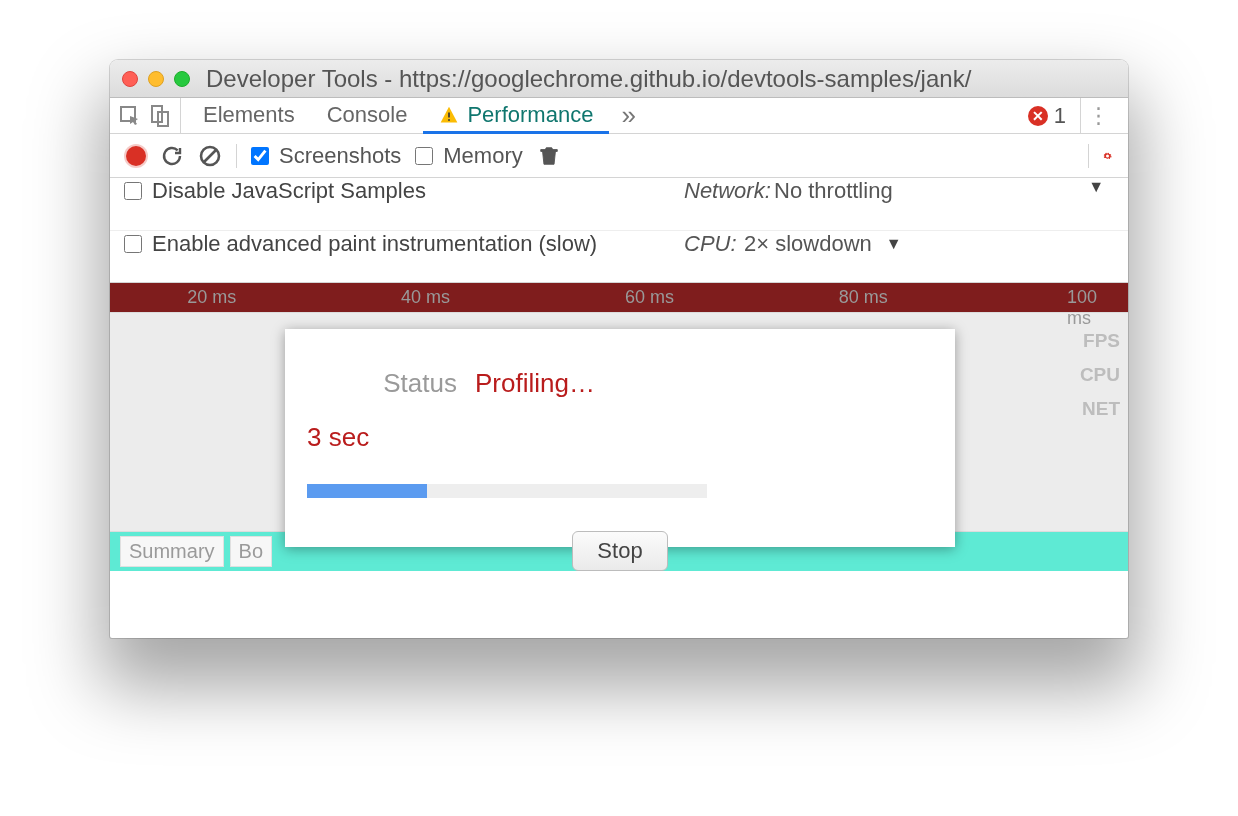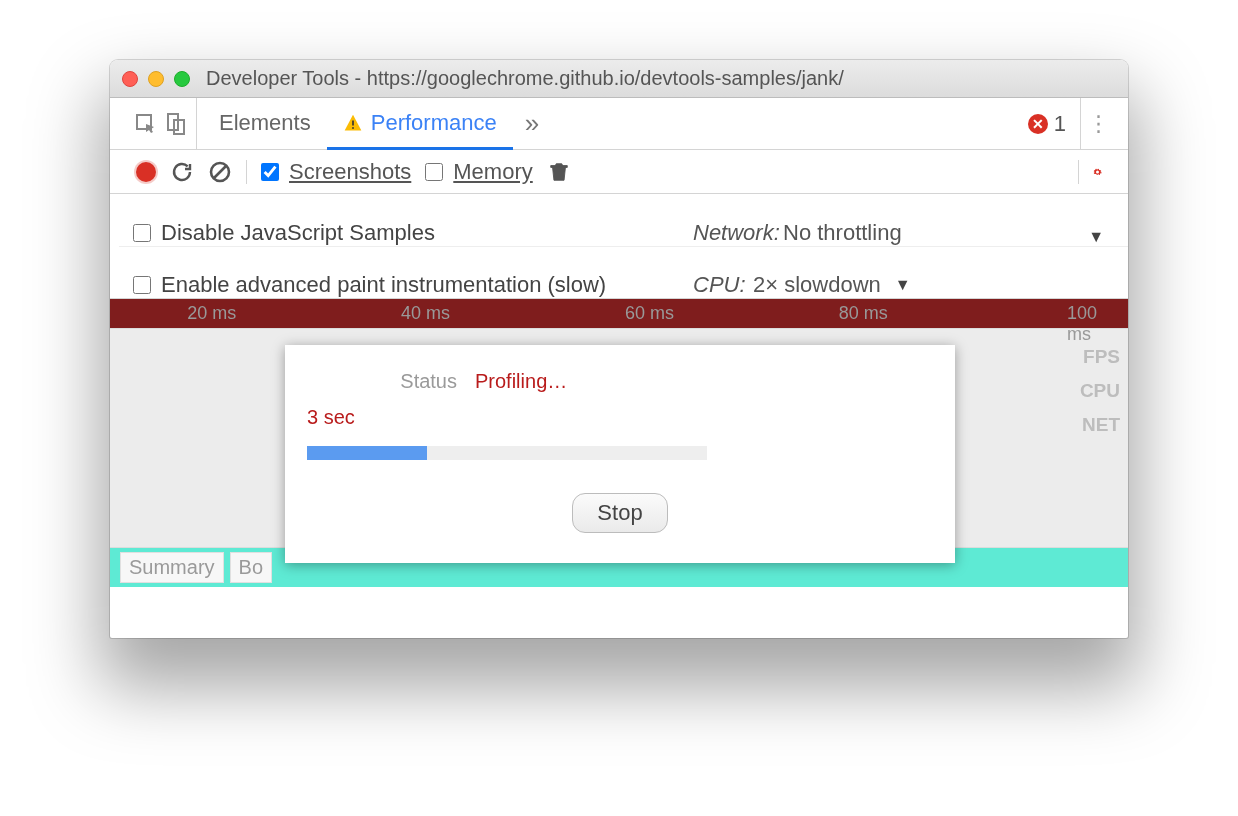--- a/index.html
+++ b/index.html
@@ -21,81 +21,80 @@
   }
 
   
   .titlebar {
     height: 38px;
     background: linear-gradient(#ececec, #dcdcdc);
     border-bottom: 1px solid #bcbcbc;
     display: flex; align-items: center;
     padding: 0 12px;
     gap: 10px;
-    font-size: 20px;
+    font-size: 24px;
     color: #555;
   }
   .traffic { display:flex; gap:10px; margin-right: 6px; }
   .tl { width:16px; height:16px; border-radius:50%; }
   .tl.red { background:#ff5f56; border:1px solid #e0443e; }
   .tl.yellow { background:#ffbd2e; border:1px solid #dea123; }
   .tl.green { background:#27c93f; border:1px solid #1dad2b; }
   .titlebar .title-text { flex:0 0 auto; }
 
   
   .tabbar {
-    height: 52px;
+    height: 36px;
     border-bottom: 1px solid #d4d4d4;
     display:flex; align-items:stretch;
-    padding: 0 12px 0 16px;
+    padding: 0 12px 0 0;
   }
   .pre-icons { display:flex; align-items:center; gap:6px; padding:0 8px; border-right:1px solid #d4d4d4; margin-right:6px;}
   .tab {
     padding: 0 16px;
     display:flex; align-items:center; gap:8px;
     font-size: 22px; color:#666;
     cursor: pointer;
     border-bottom: 2px solid transparent;
     margin-bottom: -1px;
   }
-  .tab.active { color:#3b82f6; border-bottom: 3px solid #1a73e8; }
+  .tab.active { color:#0f766e; border-bottom: 3px solid #1a73e8; }
   .overflow { display:flex; align-items:center; padding:0 12px; font-size:26px; color:#777; }
   .tab-spacer { flex:1; }
   .err-badge { display:flex; align-items:center; gap:6px; font-size:22px; color:#555; padding:0 8px; }
   .err-circle { width:20px; height:20px; background:#d93025; border-radius:50%; color:#fff; display:flex;align-items:center;justify-content:center; font-size:14px; font-weight:bold; }
   .kebab { width:36px; display:flex; align-items:center; justify-content:center; font-size:22px; color:#999; border-left:1px solid #d4d4d4; margin-left:6px;}
   .kebab span{ line-height: 6px; }
 
   
   .controls {
     height: 44px;
     border-bottom: 1px solid #d4d4d4;
     display:flex; align-items:center;
-    padding: 0 26px; gap:14px;
-    font-size: 22px; color:#555;text-decoration:underline;
+    padding: 0 16px; gap:14px;
+    font-size: 22px; color:#555;
   }
   .controls .sep { width:1px; height:24px; background:#d4d4d4; }
   .rec-dot { width:20px;height:20px;border-radius:50%; background:#d93025; box-shadow:0 0 0 2px rgba(217,48,37,0.25);}
   .icon { width:24px;height:24px; display:flex; align-items:center;justify-content:center; }
   .reload svg, .clear svg, .trash svg { stroke:#555; }
   .gear svg { fill:#d93025; }
   .gear { margin-left:auto; border-left:1px solid #d4d4d4; padding-left:14px;}
   .ck { display:flex; align-items:center; gap:10px; }
   .ck input[type=checkbox]{ width:18px;height:18px; }
 
   
   .settings {
     border-bottom: 1px solid #d4d4d4;
     font-size: 22px; color:#444;
   }
   .set-row {
-    display:flex; align-items:flex-end;
+    display:flex; align-items:flex-start;
     height: 52px;
     padding: 0 14px;
-    margin-left: 9px;
   }
   .set-row + .set-row { border-top: 1px solid #eee; }
   .set-row .ck { flex: 0 0 560px; }
   .set-row .lbl { width: 90px; color:#555;font-style:italic; }
   .set-row .val { display:flex; align-items:center; gap:14px; color:#555;}
   .set-row .caret { font-size:16px; color:#444; }
   .set-row.first .caret-far { margin-left:auto; margin-right:10px; font-size:16px; color:#444;}
 
   
   .timeline {
@@ -131,30 +130,30 @@
 
   
   .dialog {
     position:absolute;
     left: 175px; top: 46px;
     width: 670px; height: 218px;
     background:#fff;
     box-shadow: 0 2px 12px rgba(0,0,0,0.35);
     padding: 18px 22px 16px 22px;
   }
-  .dlg-row { display:flex; align-items:center; height: 36px; font-size:20px; }
+  .dlg-row { display:flex; align-items:center; height: 36px; font-size:26px;margin-top:18px; }
   .dlg-row .k { width:168px; text-align:right; color:#9a9a9a; padding-right:18px; }
   .dlg-row .v { color:#b91c1c; }
   .progress { flex:1; max-width:400px; height:14px; background:#eee; }
   .progress .fill { height:100%; width:30%; background:#5b9bf0; }
   .dlg-btn-row { text-align:center; margin-top:22px; }
   .stop-btn {
     font-size:22px; padding:6px 24px;
     background:linear-gradient(#fbfbfb,#eaeaea);
-    border:1px solid #bcbcbc; border-radius:13px;
+    border:1px solid #bcbcbc; border-radius:6px;
     color:#444;
   }
 
   svg { display:block; }
 </style>
 </head>
 <body>
 
 <div class="window-wrap">
 
@@ -177,20 +176,23 @@
       </span>
       <span class="icon">
         <svg width="24" height="24" viewBox="0 0 24 24" fill="none" stroke="#888" stroke-width="2">
           <rect x="4" y="2" width="10" height="16"></rect>
             <rect x="10" y="8" width="10" height="14"></rect>
         </svg>
       </span>
     </div>
     <div class="tab">
         <span>Elements</span>
+      </div>
+    <div class="tab">
+        <span>Console</span>
       </div>
     <div class="tab active">
       <span>
         <svg width="20" height="20" viewBox="0 0 24 24">
             <path d="M12 2L2 21h20L12 2z" fill="#fbbc04"></path>
             <rect x="11" y="9" width="2" height="6" fill="#333"></rect>
             <rect x="11" y="17" width="2" height="2" fill="#333"></rect>
           </svg>
       </span>
       <span>Performance</span>

